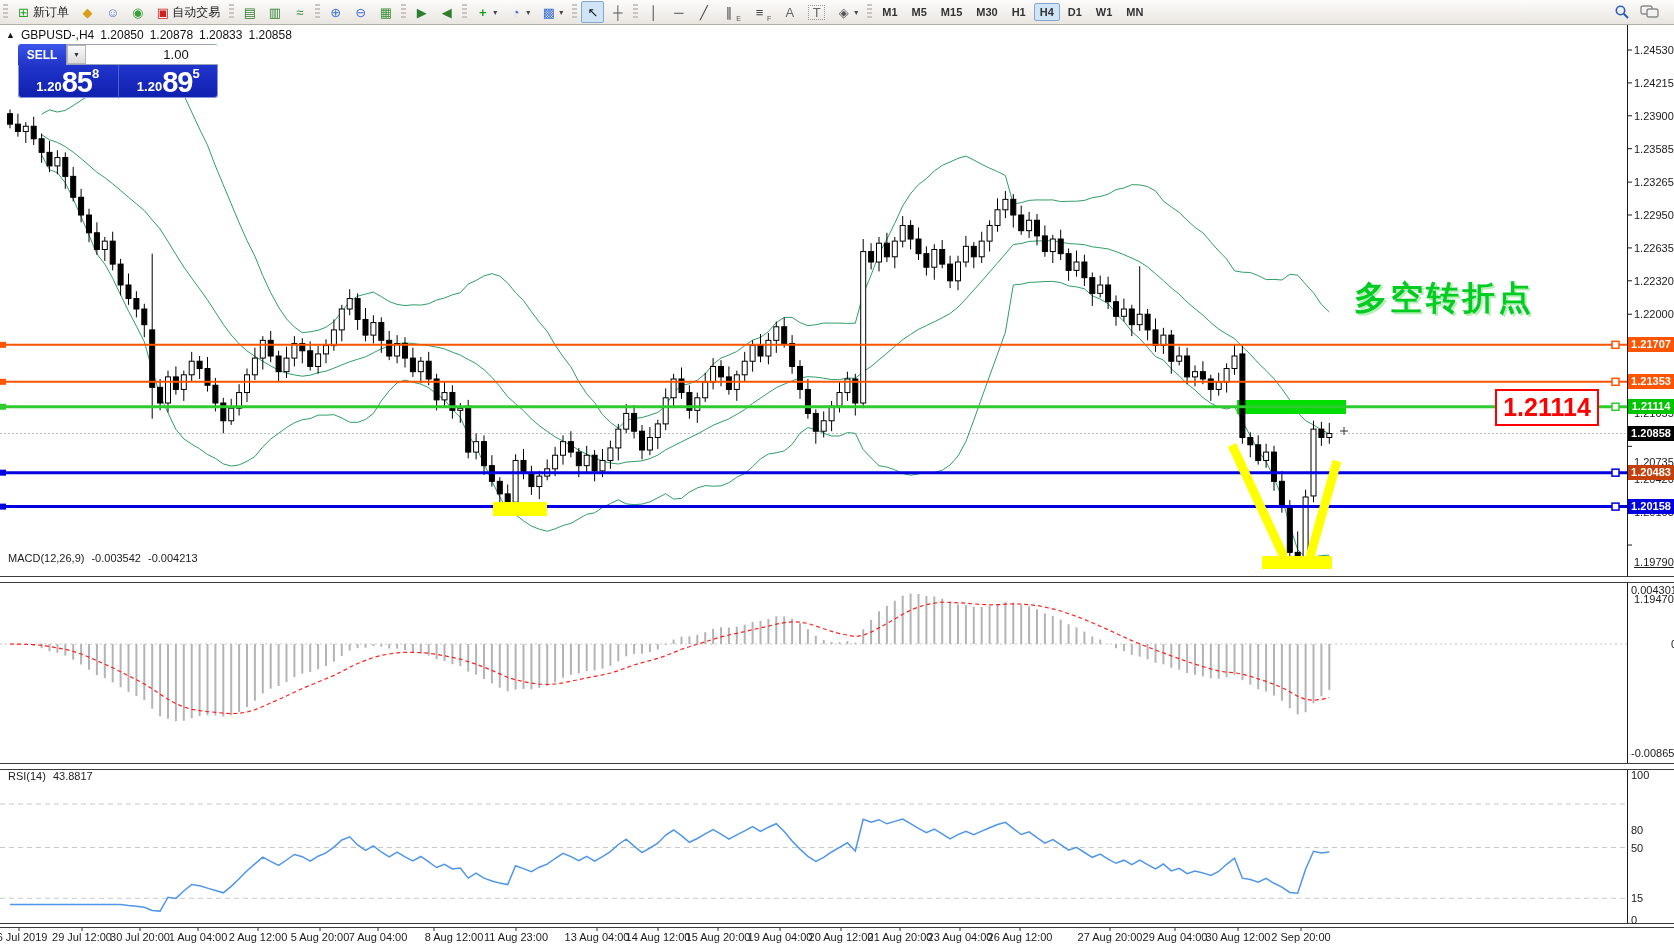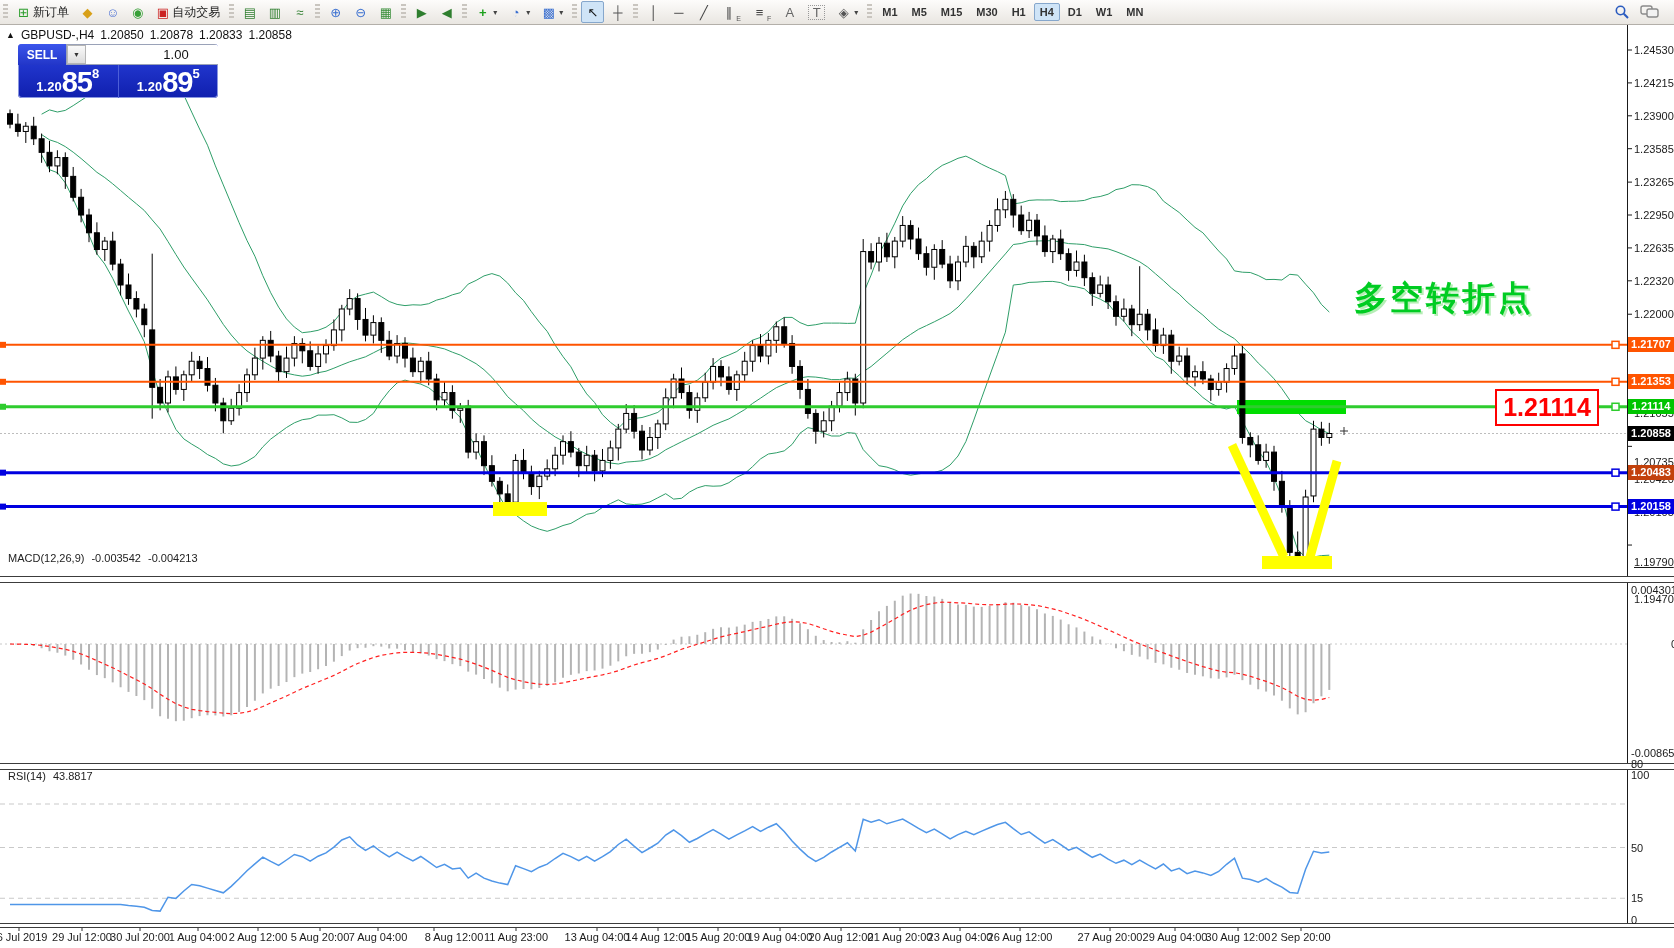--- a/index.html
+++ b/index.html
@@ -832,21 +832,21 @@
 <div class="badge" style="top: 336.834px; background: rgb(255, 84, 0);">1.21707</div>
 <div class="badge" style="top: 373.806px; background: rgb(255, 84, 0);">1.21353</div>
 <div class="badge" style="top: 398.767px; background: rgb(0, 196, 0);">1.21114</div>
 <div class="badge" style="top: 464.669px; background: #c2410c;">1.20483</div>
 <div class="badge" style="top: 498.612px; background: rgb(0, 0, 224);">1.20158</div>
 <div class="badge" style="top: 425.504px; background: rgb(0, 0, 0);">1.20858</div>
 <div class="subticklabel" style="top: 583.807px;">0.004301</div>
 <div class="subticklabel" style="top: 638px; padding-left: 40px;">0.00</div>
 <div class="subticklabel" style="top: 747.003px;">-0.008651</div>
 <div class="subticklabel" style="top: 769px;">100</div>
-<div class="subticklabel" style="top: 758px;">80</div>
+<div class="subticklabel" style="top: 824px;">80</div>
 <div class="subticklabel" style="top: 841.5px;">50</div>
 <div class="subticklabel" style="top: 892.25px;">15</div>
 <div class="subticklabel" style="top: 914px;">0</div>
 <div class="timelabel" style="left: 19px;">26 Jul 2019</div>
 <div class="timelabel" style="left: 82px;">29 Jul 12:00</div>
 <div class="timelabel" style="left: 140px;">30 Jul 20:00</div>
 <div class="timelabel" style="left: 198px;">1 Aug 04:00</div>
 <div class="timelabel" style="left: 258px;">2 Aug 12:00</div>
 <div class="timelabel" style="left: 320px;">5 Aug 20:00</div>
 <div class="timelabel" style="left: 378px;">7 Aug 04:00</div>

